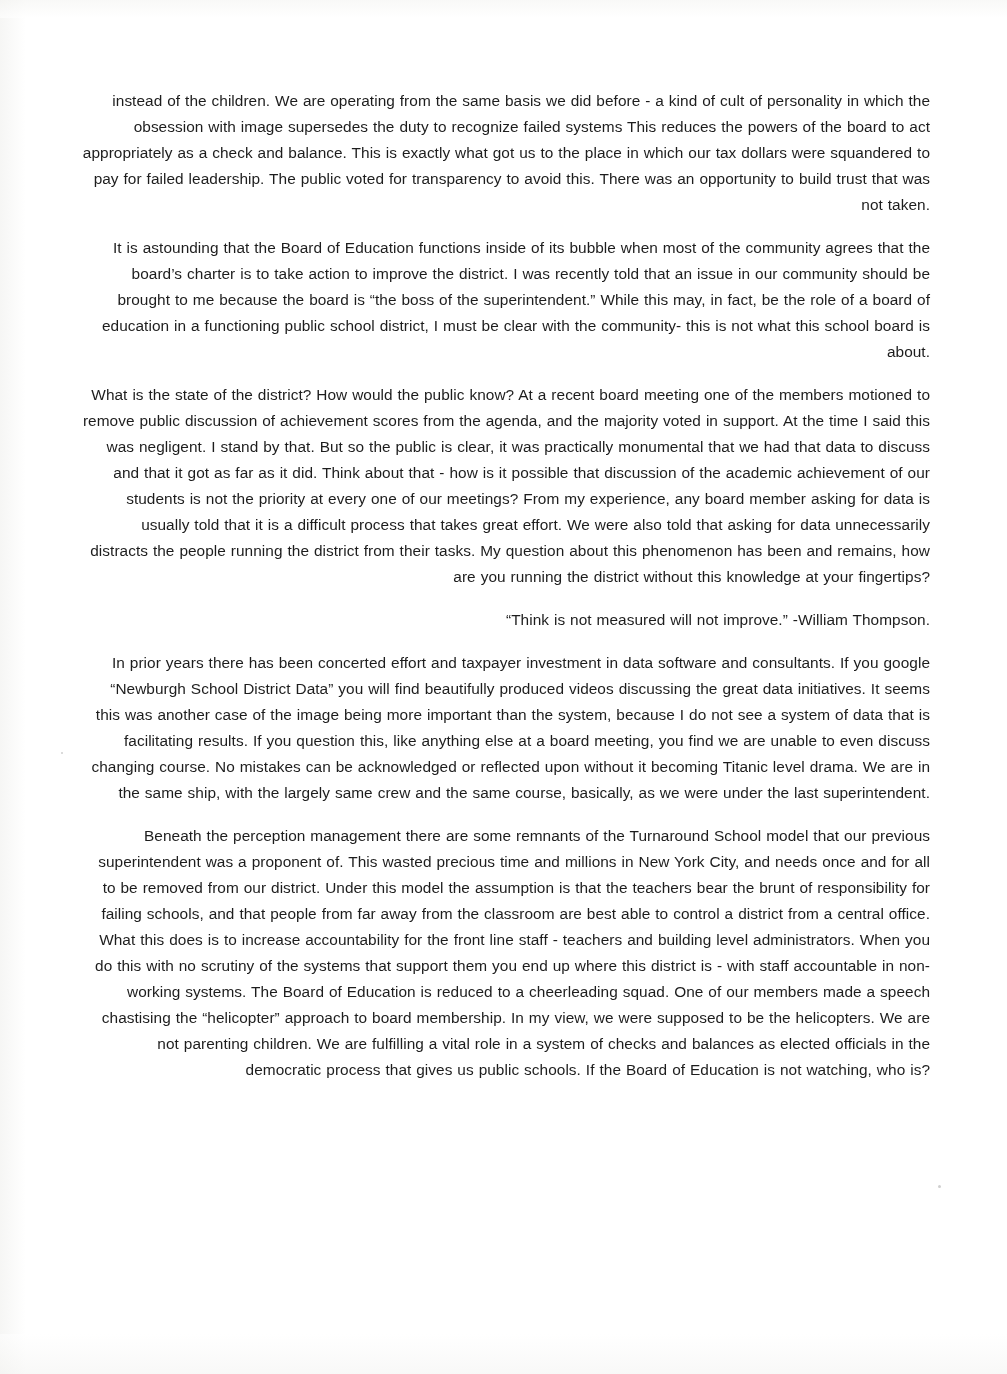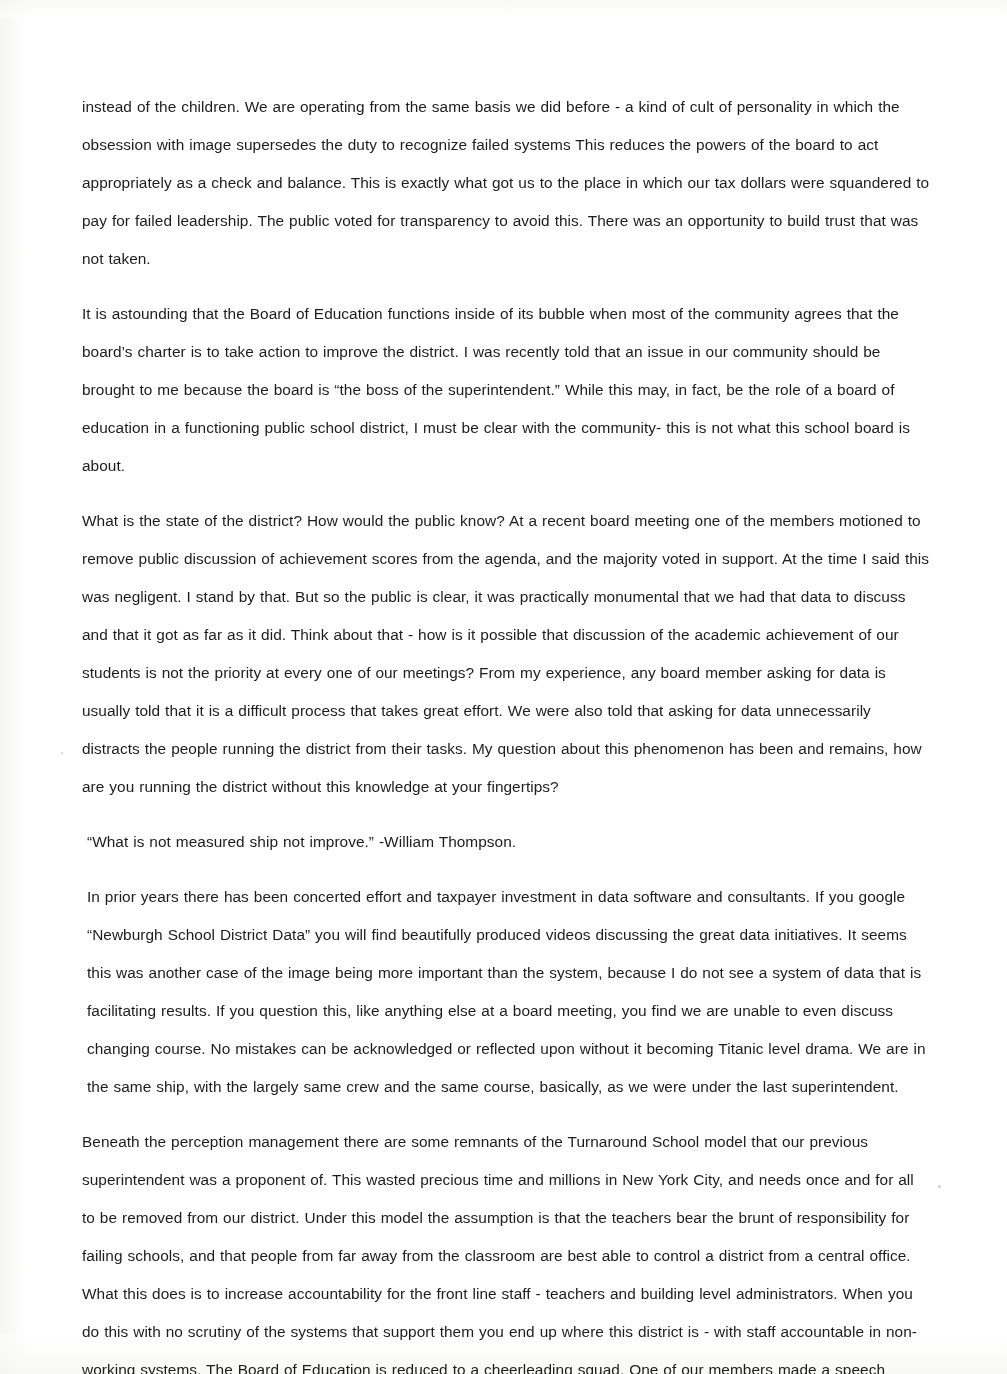--- a/index.html
+++ b/index.html
@@ -21,25 +21,25 @@
     overflow: hidden;
   }
   .content {
     position: absolute;
     left: 82px;
     top: 88px;
     width: 848px;
   }
   .para {
     font-size: 15.4px;
-    line-height: 38px;
+    line-height: 26px;
     letter-spacing: 0.05px;
     word-spacing: 0.6px;
     margin: 0 0 17px 0;
-    text-align: left;
+    text-align: right;
     color: #1d1d1d;
   }
   .para.lead-space {
     padding-left: 5px;
   }
   
   .scan-edge-left {
     position: absolute;
     left: 0; top: 0;
     width: 26px; height: 100%;
@@ -74,17 +74,17 @@
   <div class="scan-edge-top"></div>
   <div class="scan-edge-bottom"></div>
 
   <div class="speck" style="left:938px; top:1185px; width:3px; height:3px;"></div>
   <div class="speck" style="left:61px; top:752px; width:2px; height:2px;"></div>
 
   <div class="content">
     <p class="para">instead of the children.  We are operating from the same basis we did before - a kind of cult of personality in which the obsession with image supersedes the duty to recognize failed systems  This reduces the powers of the board to act appropriately as a check and balance.  This is exactly what got us to the place in which our tax dollars were squandered to pay for failed leadership.   The public voted for transparency to avoid this.  There was an opportunity to build trust that was not taken.</p>
     <p class="para">It is astounding that the Board of Education functions inside of its bubble when most of the community agrees that the board’s  charter is to take action to improve the district.  I was recently told that an issue in our community should be brought to me because the board is  “the boss of the superintendent.”  While this may,  in fact, be the role of a board of education in a functioning public school district, I must be clear with the community- this is not what this school board is about.</p>
     <p class="para">What is the state of the district?  How would the public know?  At a recent board meeting one of the members motioned to remove public discussion of achievement scores from the agenda, and the majority voted in support.   At the time I said this was negligent.  I stand by that.  But so the public is clear, it was practically monumental that we had that data to discuss and that it got as far as it did. Think about that - how is it possible that discussion of the academic achievement of our students is not the priority at every one of our meetings?  From my experience, any board member asking for data is usually told that it is a difficult process that takes great effort.  We were also told that asking for data unnecessarily distracts the people running the district from their tasks.  My question about this phenomenon has  been and remains, how are you running the district without this knowledge at your fingertips?</p>
-    <p class="para lead-space">“What is not measured ship not improve.” -William Thompson.</p>
+    <p class="para lead-space">“Think is not measured will not improve.” -William Thompson.</p>
     <p class="para lead-space">In prior years there has been concerted effort and taxpayer investment in data software and consultants.  If you google “Newburgh School District Data” you will find beautifully produced videos discussing the great data initiatives.  It seems this was another case of the image being more important than the system, because I do not see a system of data that is facilitating results.  If you question this, like anything else at a board meeting, you find we are unable to even discuss changing course.  No mistakes can be acknowledged or reflected upon without it becoming Titanic level drama.  We are in the same ship, with the largely same crew and the same course, basically, as we were under the last superintendent.</p>
     <p class="para">Beneath the perception management there are some remnants of the Turnaround School model that our previous superintendent was a proponent of.  This  wasted precious time and millions in New York City, and needs once and for all to be removed from our district.  Under this model the assumption is that the teachers bear the brunt of responsibility for failing schools, and that people from far away from the classroom are best able to control a district from a central office.  What this does is to increase accountability for the front line staff -  teachers and building level administrators.  When you do this with no scrutiny of the systems that support them you end up where this district is - with staff accountable in non-working systems.  The  Board of Education is reduced to a cheerleading squad.  One of our members made a speech chastising the “helicopter” approach to board membership.  In my view, we were supposed to be the helicopters.  We are not parenting children.  We are fulfilling a vital role in a system of checks and balances as elected officials in the democratic process that gives us public schools.  If the Board of Education is not watching, who is?</p>
   </div>
 </div>
 
 </body></html>

